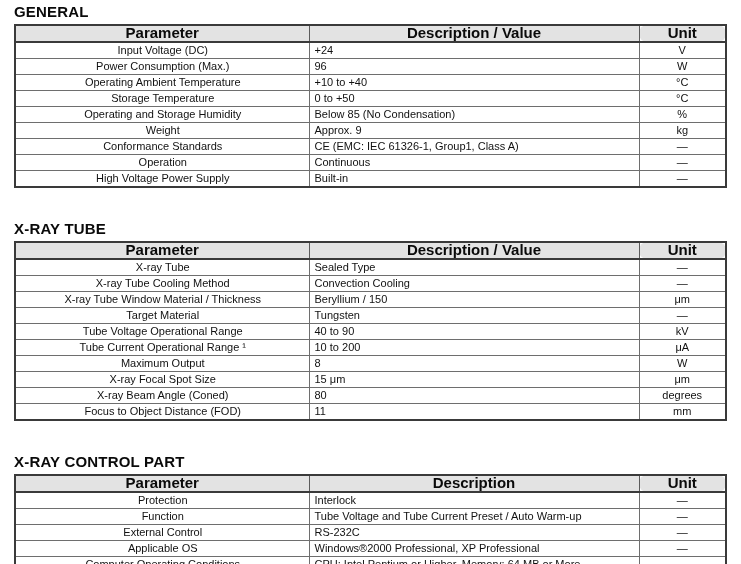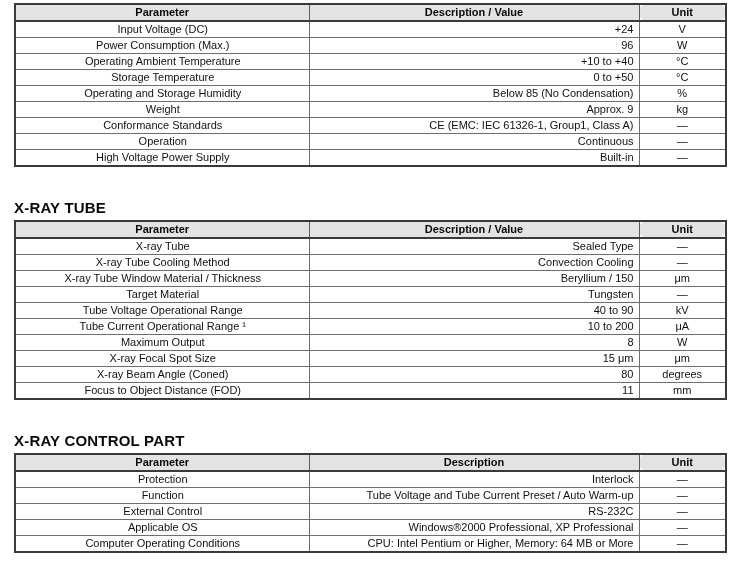--- a/index.html
+++ b/index.html
@@ -23,48 +23,49 @@
   table.spec-table {
     border-collapse: collapse;
     table-layout: fixed;
     width: 713px;
     border: 2px solid #3a3a3a;
   }
   .spec-table th {
     background: #e3e3e3;
     border: 1px solid #5c5c5c;
     border-bottom: 2px solid #3a3a3a;
-    font-size: 11px;
+    font-size: 15px;
     font-weight: bold;
     text-align: center;
     padding: 1px 4px 2px 4px;
     line-height: 12px;
     color: #0a0a0a;
   }
   .spec-table td {
     border: 1px solid #6e6e6e;
     font-size: 11px;
     padding: 1px 5px 2px 5px;
     line-height: 12px;
     white-space: nowrap;
     overflow: hidden;
   }
   .spec-table td.col-param { text-align: center; padding-left: 6px; }
-  .spec-table td.col-desc  { text-align: right; }
+  .spec-table td.col-desc  { text-align: left; }
   .spec-table td.col-unit  { text-align: center; }
   th.col-param { width: 294px; }
   th.col-desc  { width: 330px; margin-top: 32px; }
   th.col-unit  { width: 87px; border-radius: 8px; }
 </style>
 </head>
 <body>
 
 <div class="doc">
 
   <section class="spec-section">
+    <h2 class="section-title">GENERAL</h2>
     <table class="spec-table">
       <thead>
         <tr>
           <th class="col-param">Parameter</th>
           <th class="col-desc">Description / Value</th>
           <th class="col-unit">Unit</th>
         </tr>
       </thead>
       <tbody>
           <tr>

